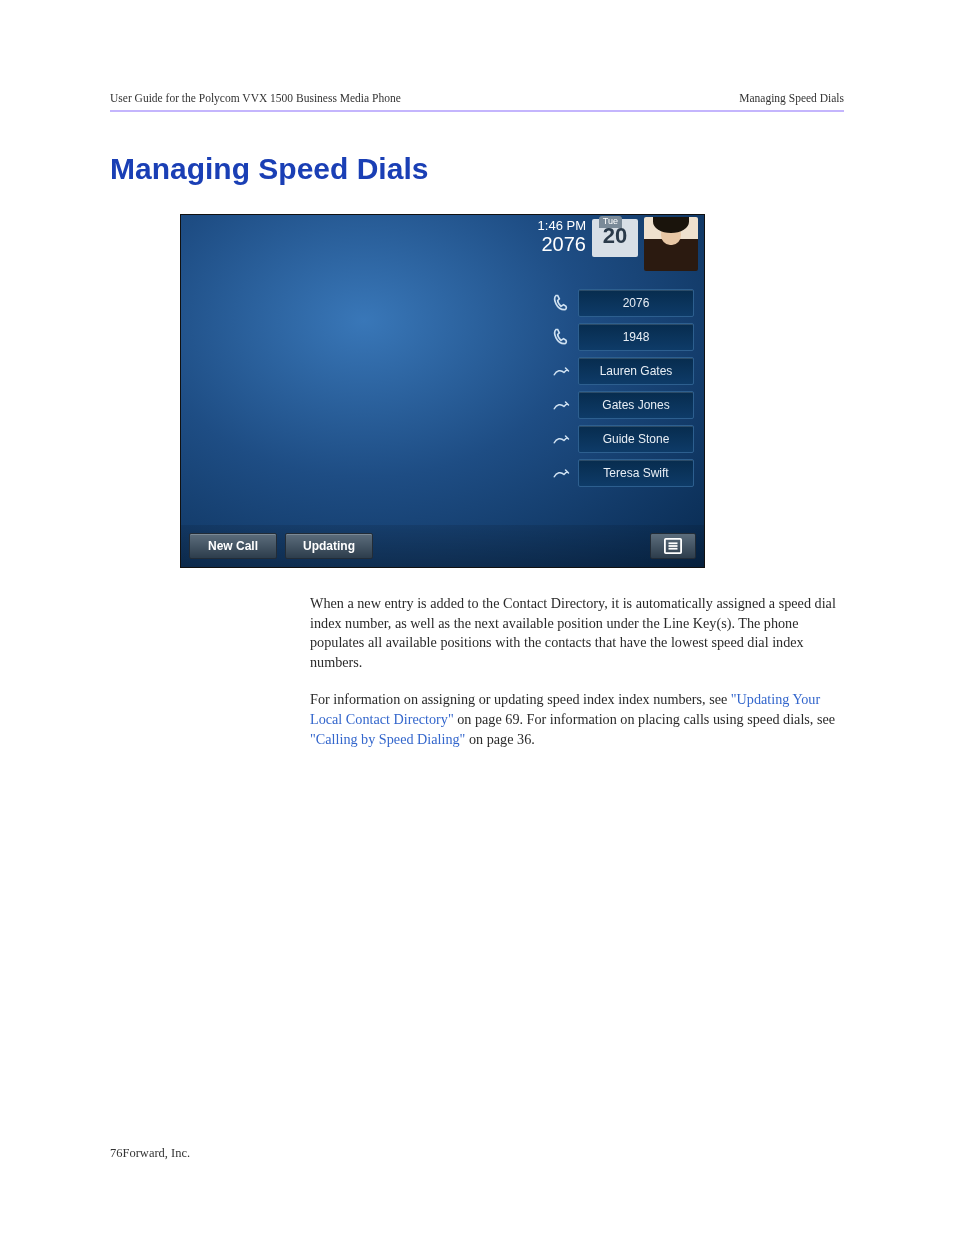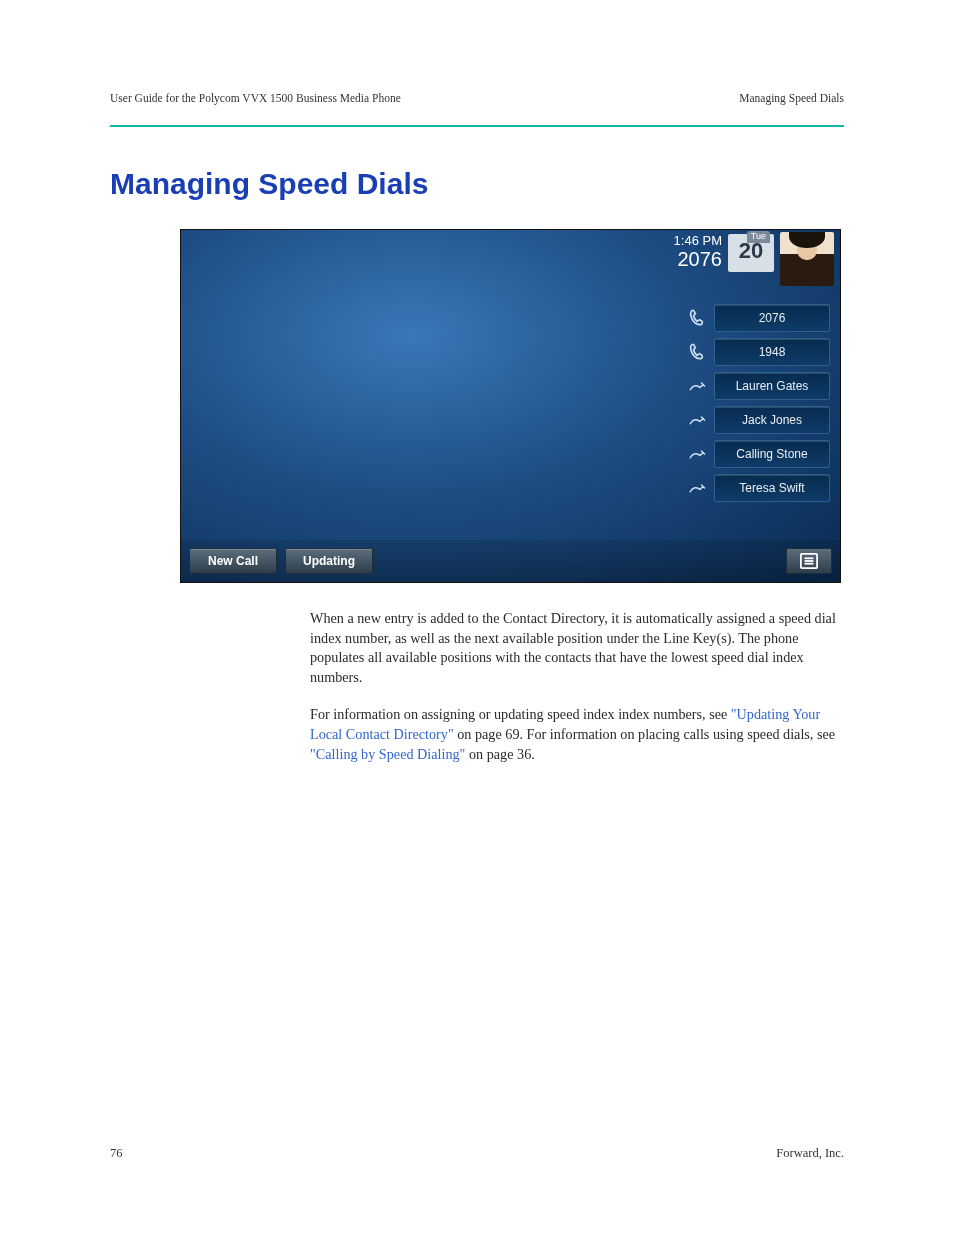--- a/index.html
+++ b/index.html
@@ -11,22 +11,22 @@
     color: #222;
     position: relative;
     padding: 92px 110px 40px 110px;
   }
   .header-bar {
     display: flex;
     justify-content: space-between;
     align-items: baseline;
     font-size: 11.5px;
     color: #333;
-    border-bottom: 2px solid #14b8a6;
-    padding-bottom: 21px;
+    border-bottom: 2px solid #c4b5fd;
+    padding-bottom: 6px;
     margin-bottom: 40px;
   }
   .page-title {
     font-family: "Trebuchet MS", "Arial", sans-serif;
     font-size: 30px;
     font-weight: bold;
     color: #1a3fb5;
     margin-bottom: 28px;
   }
   .body-text {
@@ -37,38 +37,38 @@
   }
   .para-flex { display: flex; align-items: center; flex-wrap: wrap; gap: 4px; margin-bottom: 18px; }
   .para { margin-bottom: 18px; }
   .inline-icon {
     display: inline-flex; align-items: center; justify-content: center;
     width: 32px; height: 30px; background: #0a1a25; border: 1px solid #000;
     color: #ddd;
   }
   .figure {
     margin: 20px 0 26px 70px;
-    width: 661px;
+    width: 525px;
     background: radial-gradient(ellipse at 35% 30%, #3977b8 0%, #1e4d84 45%, #082a50 100%);
     border: 1px solid #111;
     position: relative;
     font-family: "Segoe UI", "Trebuchet MS", sans-serif;
   }
   .status-bar {
     display: flex; justify-content: flex-end; align-items: flex-start;
     padding: 4px 6px 0 6px; gap: 6px; color: #fff; font-size: 13px;
   }
   .status-left { text-align: right; line-height: 1.1; }
   .status-date {
     background: #d8dfe6; color: #2a3a4a;
     width: 46px; height: 38px; text-align: center; position: relative;
     font-size: 22px; font-weight: bold; line-height: 34px; border-radius: 2px;
   }
   .status-date .tab {
-    position: absolute; top: -3px; right: 4px;
+    position: absolute; top: -3px; right: 16px;
     background: #7a8a98; color: #fff;
     font-size: 9px; font-weight: normal; line-height: 1.1;
     padding: 1px 4px; border-radius: 3px 3px 0 0;
   }
   .video-thumb {
     width: 54px; height: 54px;
     background: linear-gradient(#efe1ce 40%, #2b1a10 40%);
     position: relative; border-radius: 2px; overflow: hidden;
     margin-top: -2px;
   }
@@ -108,21 +108,21 @@
   .soft-spacer { flex: 1; }
   .menu-soft {
     background: linear-gradient(#5c6d7c, #2d3d4c);
     border: 1px solid #222c37; border-radius: 2px;
     width: 46px; display: flex; align-items: center; justify-content: center;
     color: #fff;
   }
   .link { color: #3366cc; }
   .footer {
     position: absolute; left: 110px; right: 110px; bottom: 74px;
-    display: flex; justify-content: space-between; font-size: 12.5px; color: #333;
+    display: flex; justify-content: flex-start; font-size: 12.5px; color: #333;
   }
 </style>
 </head>
 <body>
 
 <div class="header-bar">
   <span>User Guide for the Polycom VVX 1500 Business Media Phone</span>
   <span>Managing Speed Dials</span>
 </div>
 
@@ -169,29 +169,29 @@
           </svg>
       </span>
       <div class="key-btn">Lauren Gates</div>
     </div>
     <div class="key-row">
       <span class="key-icon">
         <svg width="20" height="18" viewBox="0 0 24 24" fill="none" stroke="#d0e2f2" stroke-width="2">
             <path d="M3 17 C6 11 12 10 16 14 M16 14 L20 10 M20 10 L18 8 M20 10 L22 12" stroke-linecap="round"></path>
           </svg>
       </span>
-      <div class="key-btn">Jack Jones</div>
-    </div>
-    <div class="key-row">
-      <span class="key-icon">
-        <svg width="20" height="18" viewBox="0 0 24 24" fill="none" stroke="#d0e2f2" stroke-width="2">
-            <path d="M3 17 C6 11 12 10 16 14 M16 14 L20 10 M20 10 L18 8 M20 10 L22 12" stroke-linecap="round"></path>
-          </svg>
-      </span>
-      <div class="key-btn">Calling Stone</div>
+      <div class="key-btn">Gates Jones</div>
+    </div>
+    <div class="key-row">
+      <span class="key-icon">
+        <svg width="20" height="18" viewBox="0 0 24 24" fill="none" stroke="#d0e2f2" stroke-width="2">
+            <path d="M3 17 C6 11 12 10 16 14 M16 14 L20 10 M20 10 L18 8 M20 10 L22 12" stroke-linecap="round"></path>
+          </svg>
+      </span>
+      <div class="key-btn">Guide Stone</div>
     </div>
     <div class="key-row">
       <span class="key-icon">
         <svg width="20" height="18" viewBox="0 0 24 24" fill="none" stroke="#d0e2f2" stroke-width="2">
             <path d="M3 17 C6 11 12 10 16 14 M16 14 L20 10 M20 10 L18 8 M20 10 L22 12" stroke-linecap="round"></path>
           </svg>
       </span>
       <div class="key-btn">Teresa Swift</div>
     </div>
   </div>

